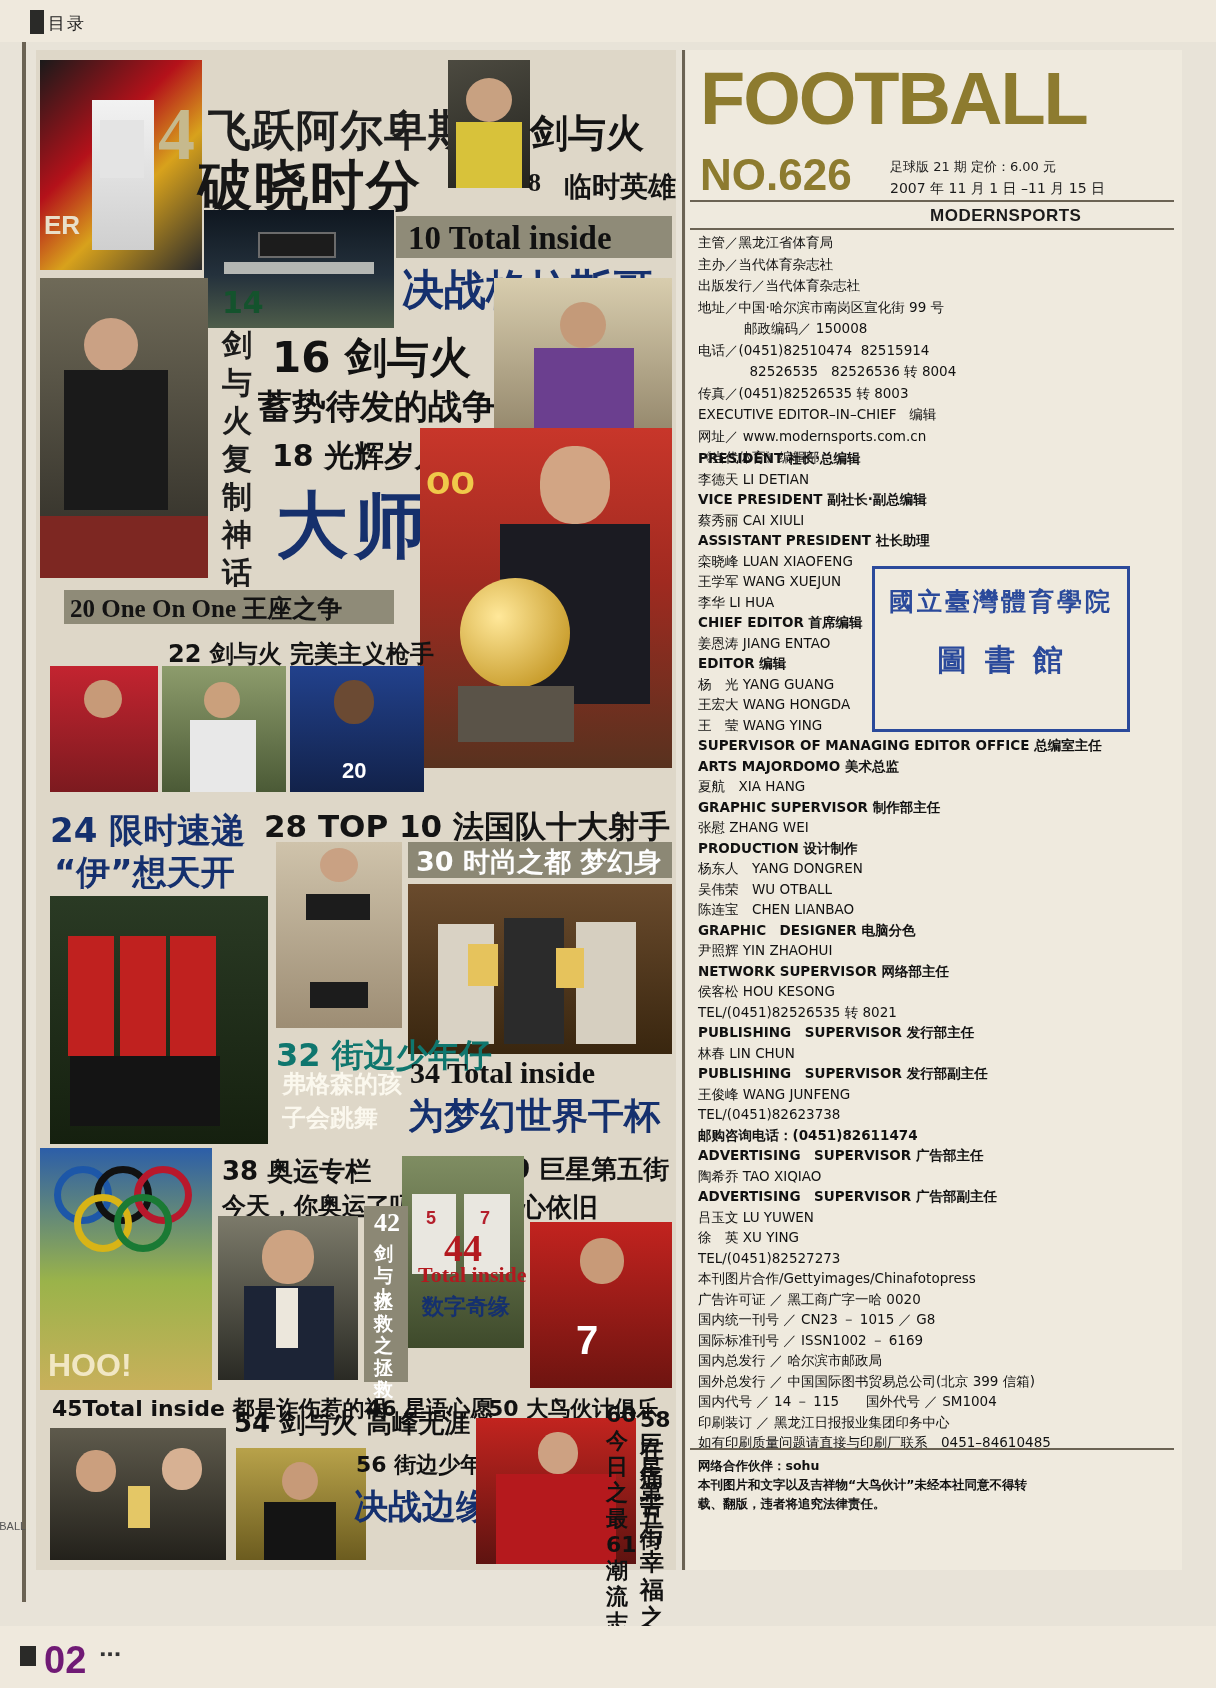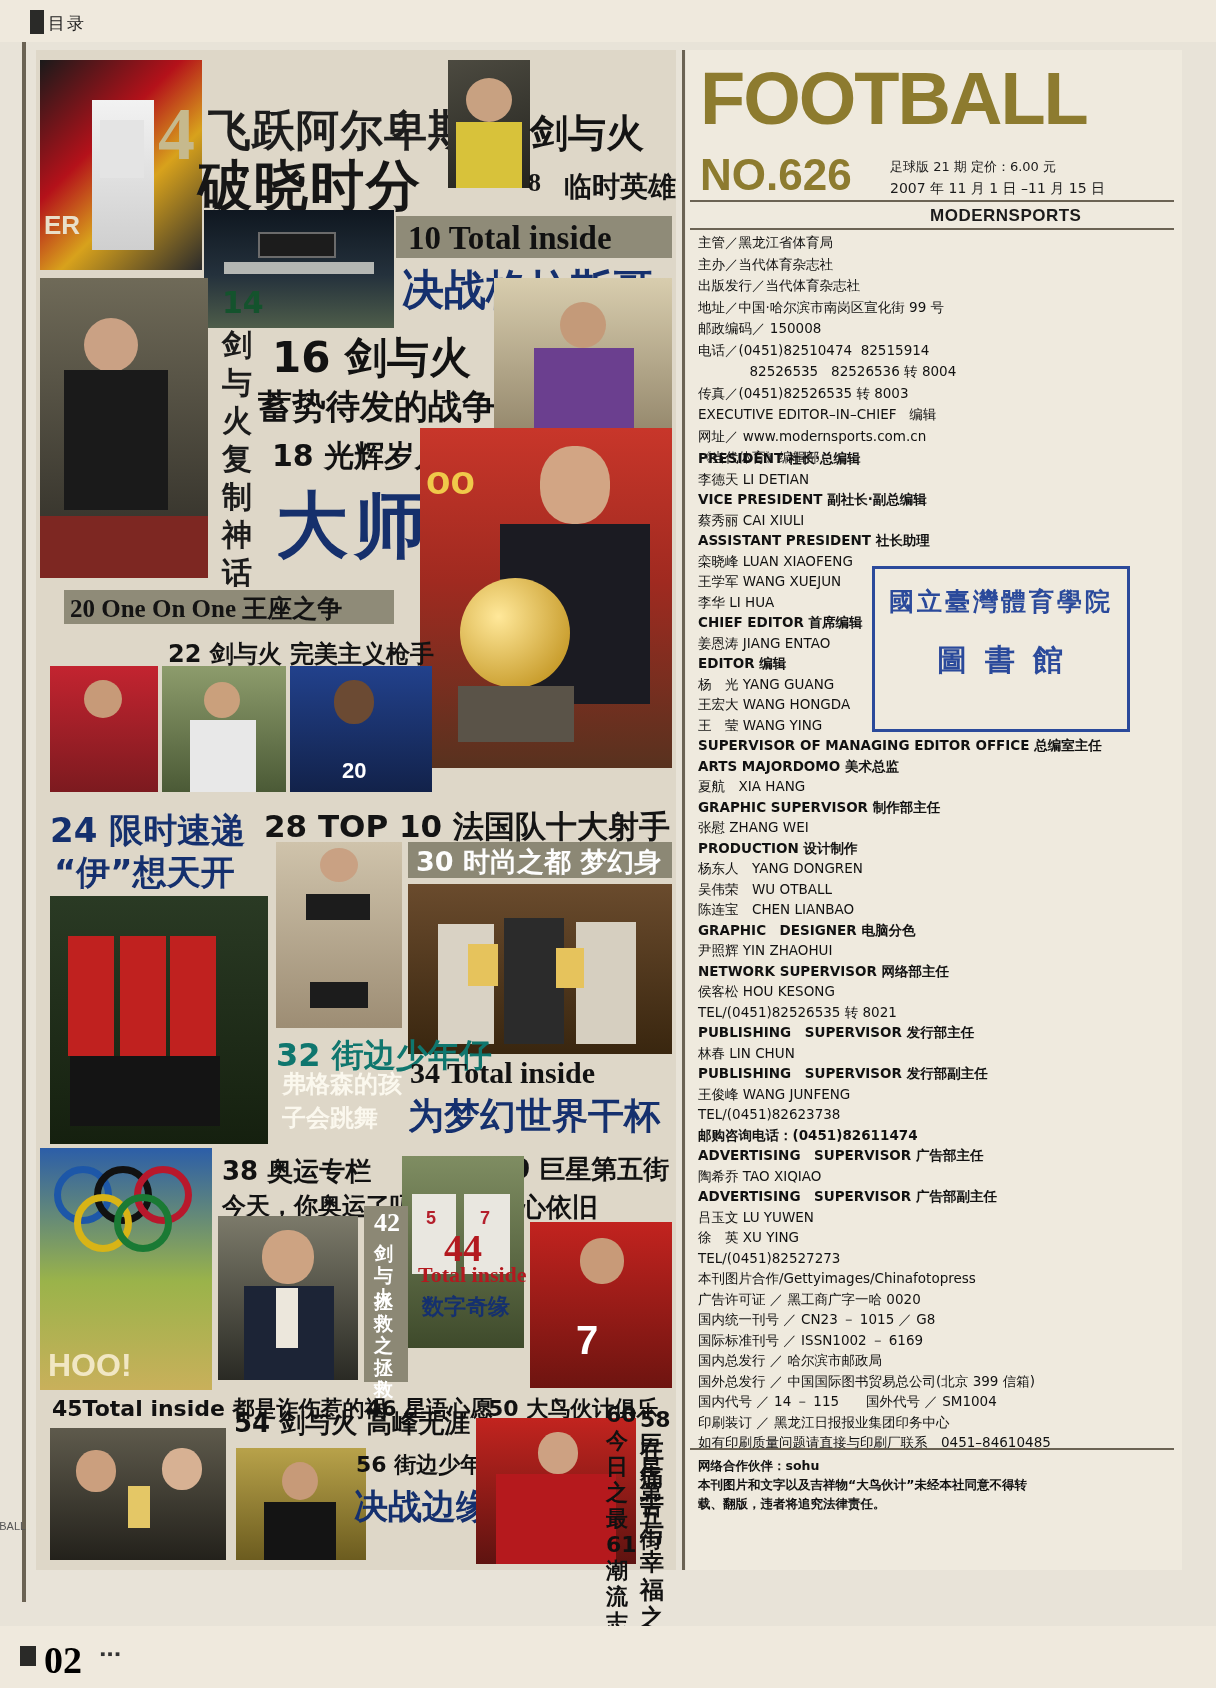--- a/index.html
+++ b/index.html
@@ -6,21 +6,21 @@
   body{width:1216px;height:1688px;font-family:"Liberation Sans",sans-serif;}
   .page{position:relative;width:1216px;height:1688px;background:#e8e3d8;overflow:hidden;}
   
   .topbar{position:absolute;left:0;top:0;width:1216px;height:42px;background:#efe9dd;}
   .topbar .blk{position:absolute;left:30px;top:10px;width:14px;height:24px;background:#2a2a28;}
   .topbar .mulu{position:absolute;left:48px;top:12px;font-size:17px;color:#1a1a1a;letter-spacing:2px;}
   .leftrule{position:absolute;left:22px;top:42px;width:4px;height:1560px;background:#6b6354;}
   
   .botbar{position:absolute;left:0;bottom:0;width:1216px;height:62px;background:#efe9dd;}
   .botbar .blk{position:absolute;left:20px;bottom:22px;width:16px;height:20px;background:#2a2a28;}
-  .botbar .pg{position:absolute;left:44px;bottom:6px;font-size:38px;font-weight:bold;color:#000000;font-family:Liberation Serif, serif;}
+  .botbar .pg{position:absolute;left:44px;bottom:6px;font-size:38px;font-weight:bold;color:#701a75;font-family:Liberation Sans, sans-serif;}
   .botbar .dots{position:absolute;left:100px;bottom:26px;font-size:15px;color:#333;letter-spacing:2px;}
   .fotside{position:absolute;left:-16px;top:1520px;transform:rotate(0deg);font-size:11px;color:#555;}
   
   .left{position:absolute;left:36px;top:50px;width:640px;height:1520px;background:#ded7c8;}
   .ph{position:absolute;overflow:hidden;background:#9a937f;}
   .ph .g{position:absolute;inset:0;}
   .cap{position:absolute;font-weight:bold;color:#1b1b1b;}
   .cn{font-family:"DejaVu Sans","Liberation Sans",sans-serif;}
   .band{position:absolute;background:#8c8875;}
   
@@ -124,21 +124,21 @@
 
     <div class="ph" style="left:14px;top:616px;width:108px;height:126px;">
       <div class="g" style="background:linear-gradient(180deg,#c32430,#7c1a1f);"></div>
       <div style="position:absolute;left:34px;top:14px;width:38px;height:38px;background:#c79a78;border-radius:50%;"></div>
     </div>
     <div class="ph" style="left:126px;top:616px;width:124px;height:126px;">
       <div class="g" style="background:linear-gradient(180deg,#8d9c6c,#4b5a36);"></div>
       <div style="position:absolute;left:42px;top:16px;width:36px;height:36px;background:#caa07c;border-radius:50%;"></div>
       <div style="position:absolute;left:28px;top:54px;width:66px;height:72px;background:#e8e8e8;"></div>
     </div>
-    <div class="ph" style="left:254px;top:616px;width:134px;height:126px;padding-left:8px;">
+    <div class="ph" style="left:254px;top:616px;width:134px;height:126px;">
       <div class="g" style="background:linear-gradient(180deg,#22418c,#12224a);"></div>
       <div style="position:absolute;left:44px;top:14px;width:40px;height:44px;background:#6b4a33;border-radius:48%;"></div>
       <div style="position:absolute;left:52px;top:92px;font:bold 22px 'Liberation Sans',sans-serif;color:#fff;">20</div>
     </div>
 
     <div class="cap cn" style="left:14px;top:758px;font-size:34px;color:#15306e;">24 限时速递</div>
     <div class="cap cn" style="left:18px;top:800px;font-size:34px;color:#15306e;">“伊”想天开</div>
     <div class="cap cn" style="left:228px;top:756px;font-size:31px;color:#141414;">28 TOP 10  法国队十大射手</div>
 
     <div class="ph" style="left:240px;top:792px;width:126px;height:186px;">
@@ -266,21 +266,21 @@
   <div class="dateline cn">2007 年 11 月 1 日 –11 月 15 日</div>
   <div class="hrule" style="top:200px;"></div>
   <div class="modern">MODERNSPORTS</div>
   <div class="hrule" style="top:228px;"></div>
 
   <div class="masthead cn" id="masthead-lines">
       <div style="white-space: pre;">主管／黑龙江省体育局</div>
       <div style="white-space: pre;">主办／当代体育杂志社</div>
       <div style="white-space: pre;">出版发行／当代体育杂志社</div>
       <div style="white-space: pre;">地址／中国·哈尔滨市南岗区宣化街 99 号</div>
-      <div style="white-space: pre;">邮政编码／ 150008</div>
+      <div style="white-space: pre; margin-left: 46px;">邮政编码／ 150008</div>
       <div style="white-space: pre;">电话／(0451)82510474  82515914</div>
       <div style="white-space: pre;">            82526535   82526536 转 8004</div>
       <div style="white-space: pre;">传真／(0451)82526535 转 8003</div>
       <div style="white-space: pre;">EXECUTIVE EDITOR–IN–CHIEF   编辑</div>
       <div style="white-space: pre;">网址／ www.modernsports.com.cn</div>
       <div style="white-space: pre;">《当代体育》编辑部</div>
     </div>
   <div class="staff cn" id="staff-lines">
       <div class="hd" style="white-space: pre;">PRESIDENT 社长·总编辑</div>
       <div class="" style="white-space: pre;">李德天 LI DETIAN</div>

